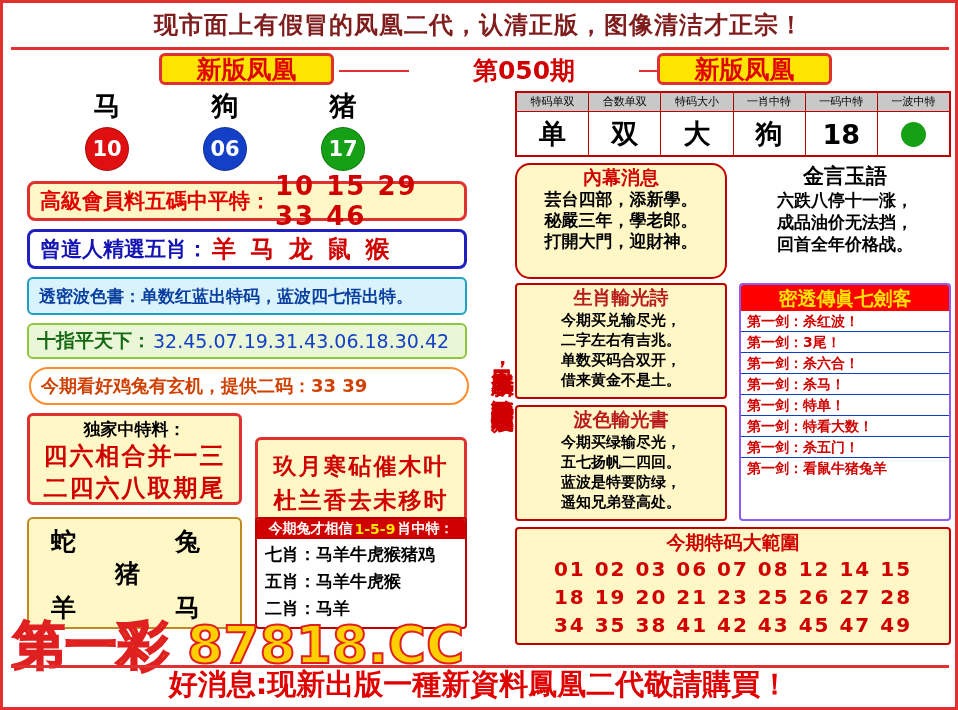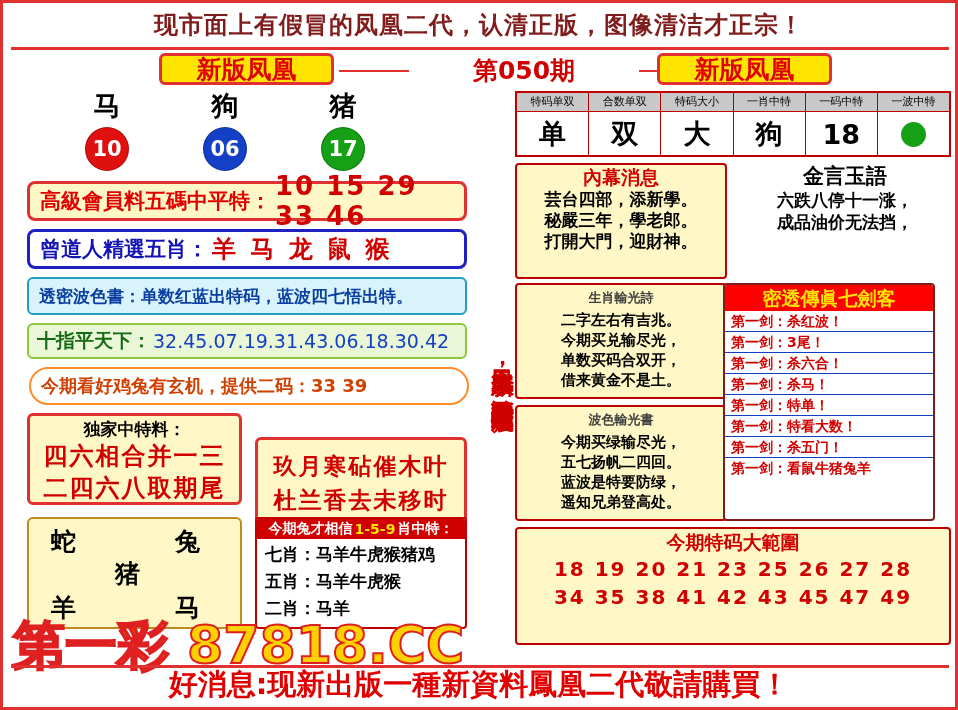--- a/index.html
+++ b/index.html
@@ -167,45 +167,45 @@
   .hdr-table .vrow{display:flex;height:44px;}
   .hdr-table .vrow div{
     flex:1;display:flex;align-items:center;justify-content:center;
     font-size:27px;font-weight:bold;color:#000;
     border-right:1px solid #b00000;
   }
   .hdr-table .vrow div:last-child{border-right:none;}
   .dot-green{width:25px;height:25px;border-radius:50%;background:#16a016;}
   .two-col{position:relative;margin-top:6px;}
   .rb{
-    box-sizing:border-box;border-radius:4px;
+    box-sizing:border-box;border-radius:15px;
   }
   .inner-news{
     position:absolute;left:0;top:0;width:212px;height:116px;
     border:2px solid #c00000;background:#fff8c6;
     text-align:center;
   }
   .inner-news .t{font-size:19px;font-weight:bold;color:#d00000;line-height:24px;}
   .inner-news .l{font-size:17px;font-weight:bold;color:#000;line-height:21px;}
   .golden{
     position:absolute;left:224px;top:0;width:212px;height:116px;
     text-align:center;
   }
   .golden .t{font-size:21px;font-weight:bold;color:#000;line-height:26px;}
   .golden .l{font-size:17px;font-weight:bold;color:#000;line-height:22px;}
   .poem{
     position:absolute;left:0;width:212px;
     border:2px solid #c00000;background:#fff8c6;box-sizing:border-box;
     text-align:center;border-radius:4px;
   }
-  .poem .t{font-size:13px;font-weight:bold;color:#404040;line-height:25px;}
+  .poem .t{font-size:19px;font-weight:bold;color:#b91c1c;line-height:25px;}
   .poem .l{font-size:15px;font-weight:bold;color:#000;line-height:20px;}
   .sword{
-    position:absolute;left:208px;width:212px;
-    border:2px solid #7f1d1d;background:#fff;box-sizing:border-box;
+    position:absolute;left:224px;width:212px;
+    border:2px solid #8b5cf6;background:#fff;box-sizing:border-box;
     border-radius:4px;overflow:hidden;
   }
   .sword .t{
     background:#ff0000;color:#ffe400;font-size:19px;font-weight:bold;
     text-align:center;line-height:26px;
   }
   .sword .row{
     font-size:14px;font-weight:bold;color:#d00000;
     border-bottom:1px solid #1040c0;line-height:20px;padding-left:6px;
     white-space:nowrap;
@@ -351,28 +351,29 @@
       <div class="inner-news rb">
         <div class="t">內幕消息</div>
         <div class="l">芸台四部，添新學。</div>
         <div class="l">秘嚴三年，學老郎。</div>
         <div class="l">打開大門，迎財神。</div>
       </div>
       <div class="golden">
         <div class="t">金言玉語</div>
         <div class="l">六跌八停十一涨，</div>
         <div class="l">成品油价无法挡，</div>
+        <div class="l">回首全年价格战。</div>
       </div>
     </div>
 
     <div style="position:relative;height:330px;">
       <div class="poem" style="top:0;height:116px;">
         <div class="t">生肖輸光詩</div>
+        <div class="l">今期买兑输尽光，</div>
         <div class="l">二字左右有吉兆。</div>
-        <div class="l">今期买兑输尽光，</div>
         <div class="l">单数买码合双开，</div>
         <div class="l">借来黄金不是土。</div>
       </div>
 
       <div class="poem" style="top:122px;height:116px;">
         <div class="t">波色輸光書</div>
         <div class="l">今期买绿输尽光，</div>
         <div class="l">五七扬帆二四回。</div>
         <div class="l">蓝波是特要防绿，</div>
         <div class="l">遥知兄弟登高处。</div>
@@ -385,20 +386,21 @@
         <div class="row">第一剑：杀六合！</div>
         <div class="row">第一剑：杀马！</div>
         <div class="row">第一剑：特单！</div>
         <div class="row">第一剑：特看大数！</div>
         <div class="row">第一剑：杀五门！</div>
         <div class="row">第一剑：看鼠牛猪兔羊</div>
       </div>
 
       <div class="range" style="top:244px;height:118px;">
         <div class="t">今期特码大範圍</div>
+        <div class="l">01 02 03 06 07 08 12 14 15</div>
         <div class="l">18 19 20 21 23 25 26 27 28</div>
         <div class="l">34 35 38 41 42 43 45 47 49</div>
       </div>
     </div>
   </div>
 
   <div class="wm">第一彩 87818.CC</div>
 
   <div class="rule" style="top:662px;"></div>
   <div class="bottom">好消息:现新出版一種新資料鳳凰二代敬請購買！</div>

